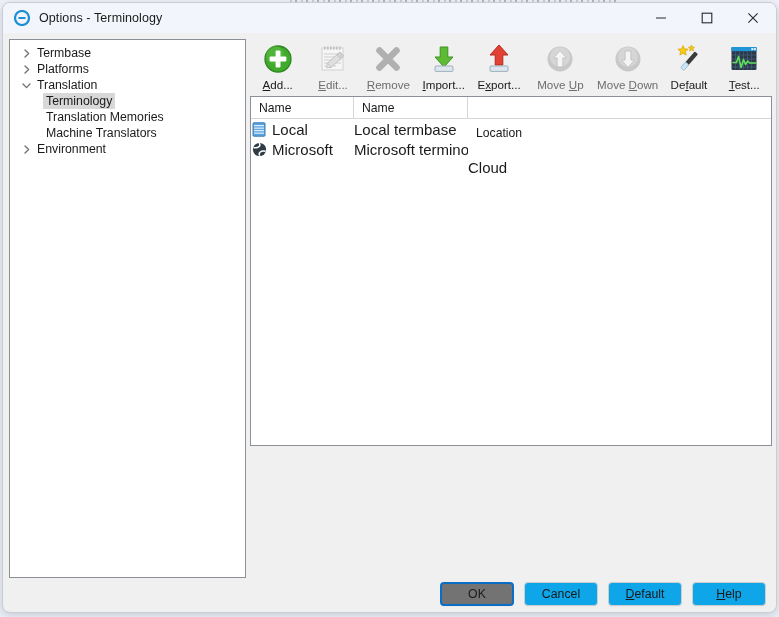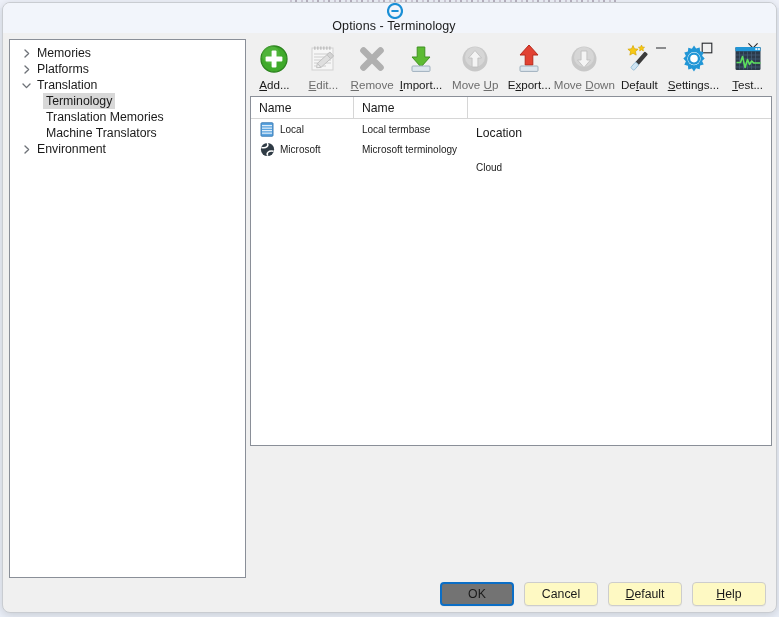--- a/index.html
+++ b/index.html
@@ -36,21 +36,21 @@
     border: 1px solid #c9ccd1;
     border-radius: 8px;
     box-shadow: 0 2px 10px rgba(0,0,0,.14);
     overflow: hidden;
     box-sizing: border-box;
   }
 
   .titlebar {
     position: absolute; left:0; top:0; right:0; height: 30px;
     background: #f2f5fb;
-    display: flex; align-items: center; flex-direction: column;
+    display: flex; align-items: center;
   }
   .title-icon {
     margin-left: 11px; width: 16px; height: 16px;
     display:flex; align-items:center; justify-content:center;
   }
   .title-text {
     margin-left: 9px;
     font-size: 12.5px; color: #1b1b1b;
     letter-spacing: .1px;
   }
@@ -141,39 +141,38 @@
     border-right: 1px solid #d6d6d6;
     box-sizing: border-box;
   }
   .lv-th:last-child { border-right: none; }
   .col-name { width: 103px; }
   .col-type { width: 114px; }
   .col-loc  { flex: 1; margin-top: 36px; }
 
   .lv-row { display: flex; height: 20px; align-items: center; }
   .lv-td {
-    font-size: 10px; color: #1a1a1a;
+    font-size: 15px; color: #1a1a1a;
     display:flex; align-items:center;
-    padding-left: 8px;
     box-sizing: border-box;
     white-space: nowrap; overflow: hidden;
   }
   .lv-td.col-name { gap: 5px; }
   .row-icon { width: 16px; height: 16px; display:flex; align-items:center; justify-content:center; }
 
   
   .footer {
     position: absolute; left: 0; right: 0; bottom: 0; height: 36px;
     display: flex; align-items: center; justify-content: flex-end;
     padding-right: 10px; gap: 10px;
     box-sizing: border-box;
   }
   .btn {
     width: 74px; height: 24px;
-    background: #fef9c3;
+    background: #0ea5e9;
     border: 1px solid #cdcdcd;
     border-radius: 4px;
     font-size: 12.3px; color: #1a1a1a;
     font-family: "Liberation Sans", sans-serif;
     display:flex; align-items:center; justify-content:center;
     box-shadow: 0 1px 0 rgba(0,0,0,.03);
   }
   .btn.default {
     border: 2px solid #0b6ec6;
     background: #737373;
@@ -220,21 +219,21 @@
 
     <div class="tree-panel">
       <div class="tree-spacer"></div>
       <div id="tree-rows">
           <div class="tree-row lvl0">
             <span class="chev">
               <svg width="11" height="11" viewBox="0 0 11 11">
                 <path d="M4 2l3.6 3.5L4 9" stroke="#6e7278" stroke-width="1.35" fill="none" stroke-linecap="round" stroke-linejoin="round"></path>
               </svg>
             </span>
-            <span class="tree-label">Memories</span>
+            <span class="tree-label">Termbase</span>
           </div>
           <div class="tree-row lvl0">
             <span class="chev">
               <svg width="11" height="11" viewBox="0 0 11 11">
                 <path d="M4 2l3.6 3.5L4 9" stroke="#6e7278" stroke-width="1.35" fill="none" stroke-linecap="round" stroke-linejoin="round"></path>
               </svg>
             </span>
             <span class="tree-label">Platforms</span>
           </div>
           <div class="tree-row lvl0">
@@ -316,38 +315,38 @@
           </div>
           <div class="tb-item">
             <div class="tb-icon">
               <svg width="30" height="30" viewBox="0 0 30 30">
         <path d="M11.2 3h7.6v10h5.2L15 23 6 13h5.2z" fill="#5dbb33" stroke="#3f9121" stroke-width="1"></path>
         <rect x="6" y="22" width="18" height="5.4" rx="1" fill="#dde6ee" stroke="#9fb0bd" stroke-width="1"></rect>
       </svg>
             </div>
             <div class="tb-label"><u>I</u>mport...</div>
           </div>
+          <div class="tb-item">
+            <div class="tb-icon">
+              <svg width="30" height="30" viewBox="0 0 30 30">
+        <path d="M11.2 21V11H6L15 1l9 10h-5.2v10z" fill="#e24233" stroke="#b72a1d" stroke-width="1"></path>
+        <rect x="6" y="22" width="18" height="5.4" rx="1" fill="#dde6ee" stroke="#9fb0bd" stroke-width="1"></rect>
+      </svg>
+            </div>
+            <div class="tb-label">E<u>x</u>port...</div>
+          </div>
           <div class="tb-item wide disabled">
             <div class="tb-icon">
               <svg width="30" height="30" viewBox="0 0 30 30">
         <circle cx="15" cy="15" r="12.5" fill="#c8c8c8"></circle>
         <circle cx="15" cy="13" r="10" fill="#d6d6d6"></circle>
         <path d="M15 6.5l6.5 7.5h-3.6v9h-5.8v-9H8.5z" fill="#f4f4f4" stroke="#bdbdbd" stroke-width=".8"></path>
       </svg>
             </div>
             <div class="tb-label">Move <u>U</u>p</div>
-          </div>
-          <div class="tb-item">
-            <div class="tb-icon">
-              <svg width="30" height="30" viewBox="0 0 30 30">
-        <path d="M11.2 21V11H6L15 1l9 10h-5.2v10z" fill="#e24233" stroke="#b72a1d" stroke-width="1"></path>
-        <rect x="6" y="22" width="18" height="5.4" rx="1" fill="#dde6ee" stroke="#9fb0bd" stroke-width="1"></rect>
-      </svg>
-            </div>
-            <div class="tb-label">E<u>x</u>port...</div>
           </div>
           <div class="tb-item wide disabled">
             <div class="tb-icon">
               <svg width="30" height="30" viewBox="0 0 30 30">
         <circle cx="15" cy="15" r="12.5" fill="#c8c8c8"></circle>
         <circle cx="15" cy="13" r="10" fill="#d6d6d6"></circle>
         <path d="M15 23.5L8.5 16h3.6V7h5.8v9h3.6z" fill="#f4f4f4" stroke="#bdbdbd" stroke-width=".8"></path>
       </svg>
             </div>
             <div class="tb-label">Move <u>D</u>own</div>
@@ -357,32 +356,20 @@
               <svg width="30" height="30" viewBox="0 0 30 30">
         <path d="M9 1.5l1.5 3.3 3.6.4-2.7 2.4.8 3.5L9 9.3l-3.2 1.8.8-3.5L3.9 5.2l3.6-.4z" fill="#f7c815" stroke="#d4a505" stroke-width=".7"></path>
         <path d="M17.5 1l.9 2 2.2.25-1.65 1.5.5 2.15-1.95-1.1-1.95 1.1.5-2.15L14.4 3.25l2.2-.25z" fill="#f7c815" stroke="#d4a505" stroke-width=".6"></path>
         <g transform="rotate(41 15 17)">
           <rect x="13" y="6" width="4.4" height="15" rx="1" fill="#3b3b3b"></rect>
           <rect x="13" y="20" width="4.4" height="7.5" rx="1" fill="#cfe4f2" stroke="#8fb8d2" stroke-width=".8"></rect>
         </g>
       </svg>
             </div>
             <div class="tb-label">De<u>f</u>ault</div>
-          </div>
-          <div class="tb-item wide">
-            <div class="tb-icon">
-              <svg width="30" height="30" viewBox="0 0 30 30">
-        <g fill="#2196d6">
-          <path d="M15 1.5l2.1 3.1 3.6-1 .4 3.7 3.6 1-1.6 3.4 2.6 2.7-2.6 2.7 1.6 3.4-3.6 1-.4 3.7-3.6-1L15 27.5l-2.1-3.1-3.6 1-.4-3.7-3.6-1 1.6-3.4L4.3 14.6l2.6-2.7-1.6-3.4 3.6-1 .4-3.7 3.6 1z"></path>
-        </g>
-        <circle cx="15" cy="14.6" r="6.6" fill="#ffffff"></circle>
-        <circle cx="15" cy="14.6" r="5" fill="none" stroke="#2196d6" stroke-width="2.4"></circle>
-      </svg>
-            </div>
-            <div class="tb-label"><u>S</u>ettings...</div>
           </div>
           <div class="tb-item">
             <div class="tb-icon">
               <svg width="30" height="30" viewBox="0 0 30 30">
         <rect x="2.5" y="3" width="25" height="23" rx="1.2" fill="#2b3a4a"></rect>
         <rect x="2.5" y="3" width="25" height="4.2" fill="#2196d6"></rect>
         <rect x="22.3" y="4.1" width="2" height="2" fill="#e8f4fb"></rect>
         <rect x="24.9" y="4.1" width="2" height="2" fill="#e8f4fb"></rect>
         <g stroke="#46627d" stroke-width=".7">
           <path d="M6.5 7.5v18M10.5 7.5v18M14.5 7.5v18M18.5 7.5v18M22.5 7.5v18M3 11h24M3 15h24M3 19h24M3 23h24"></path>

